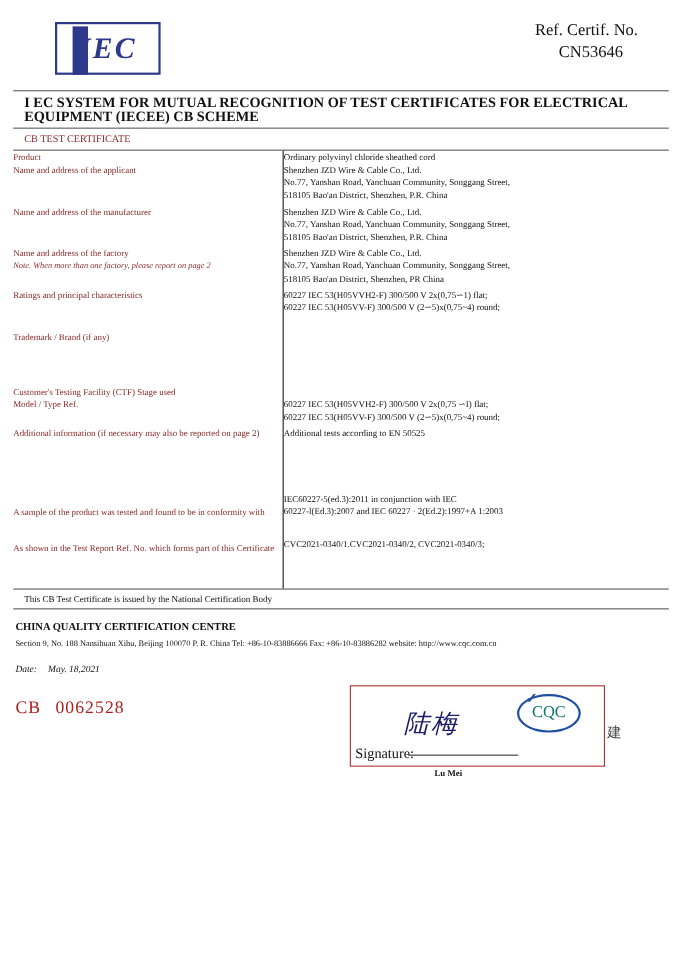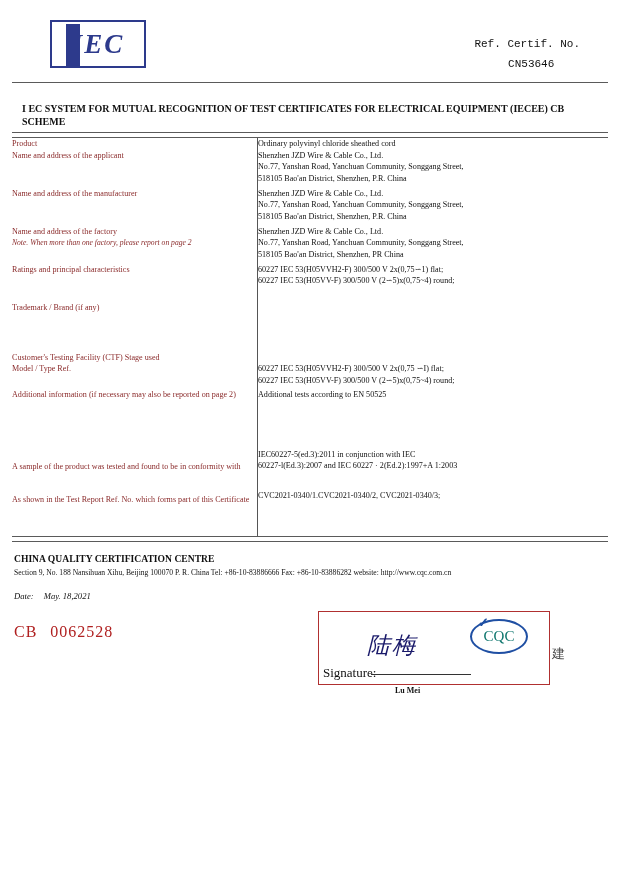--- a/index.html
+++ b/index.html
@@ -53,44 +53,43 @@
     position: absolute;
     left: 14px;
     top: 2px;
     width: 14px;
     height: 44px;
     background: #2d3a8c;
   }
   .ref-block {
     position: absolute;
     right: 4px;
-    top: 16px;
+    top: 0;
     text-align: left;
-    font-size: 11px;
+    font-size: 15px;
     line-height: 20px;
     color: #111;
-    font-family: Liberation Mono, monospace;
   }
   .ref-block .ref-no {
     text-align: left;
   }
   .ref-block .ref-val {
     text-align: center;
     padding-left: 8px;
   }
 
   
   .hr-top {
     margin: 2px 12px 0 12px;
     border: none;
     border-top: 1px solid #5a5a5a;
   }
   .system-title {
-    margin: 20px 22px 0 22px;
-    font-size: 10px;
+    margin: 4px 22px 0 22px;
+    font-size: 13px;
     font-weight: bold;
     line-height: 12.5px;
     color: #111;
   }
   .hr-mid {
     margin: 4px 12px 0 12px;
     border: none;
     border-top: 1px solid #5a5a5a;
   }
 
@@ -295,20 +294,21 @@
       <div class="ref-val">CN53646</div>
     </div>
   </div>
 
   <hr class="hr-top">
 
   <div class="system-title">I EC SYSTEM FOR MUTUAL RECOGNITION OF TEST CERTIFICATES FOR ELECTRICAL EQUIPMENT (IECEE) CB SCHEME</div>
 
   <hr class="hr-mid">
 
+  <div class="cb-title">CB TEST CERTIFICATE</div>
 
   <hr class="hr-under-cb">
 
   <div class="table-wrap">
     <table class="main">
       <tbody>
         <tr>
           <td class="label">Product</td>
           <td class="value">Ordinary polyvinyl chloride sheathed cord</td>
         </tr>
@@ -364,20 +364,21 @@
           <td class="label" style="padding-top:10px;padding-bottom:30px">As shown in the Test Report Ref. No. which forms part of this Certificate</td>
           <td class="value" style="padding-top:6px">CVC2021-0340/1.CVC2021-0340/2, CVC2021-0340/3;</td>
         </tr>
       </tbody>
     </table>
   <div class="vline" style="height: 398px;"></div>
     </div>
 
   <hr class="hr-bottom-table">
 
+  <div class="issued-line">This CB Test Certificate is issued by the National Certification Body</div>
 
   <hr class="hr-after-issued">
 
   <div class="cqc-name">CHINA QUALITY CERTIFICATION CENTRE</div>
   <div class="cqc-addr">Section 9, No. 188 Nansihuan Xihu, Beijing 100070 P. R. China Tel: +86-10-83886666 Fax: +86-10-83886282 website: http://www.cqc.com.cn</div>
 
   <div class="date-line">
     <span>Date:</span>
     <span style="margin-left:8px">May. 18,2021</span>
   </div>

